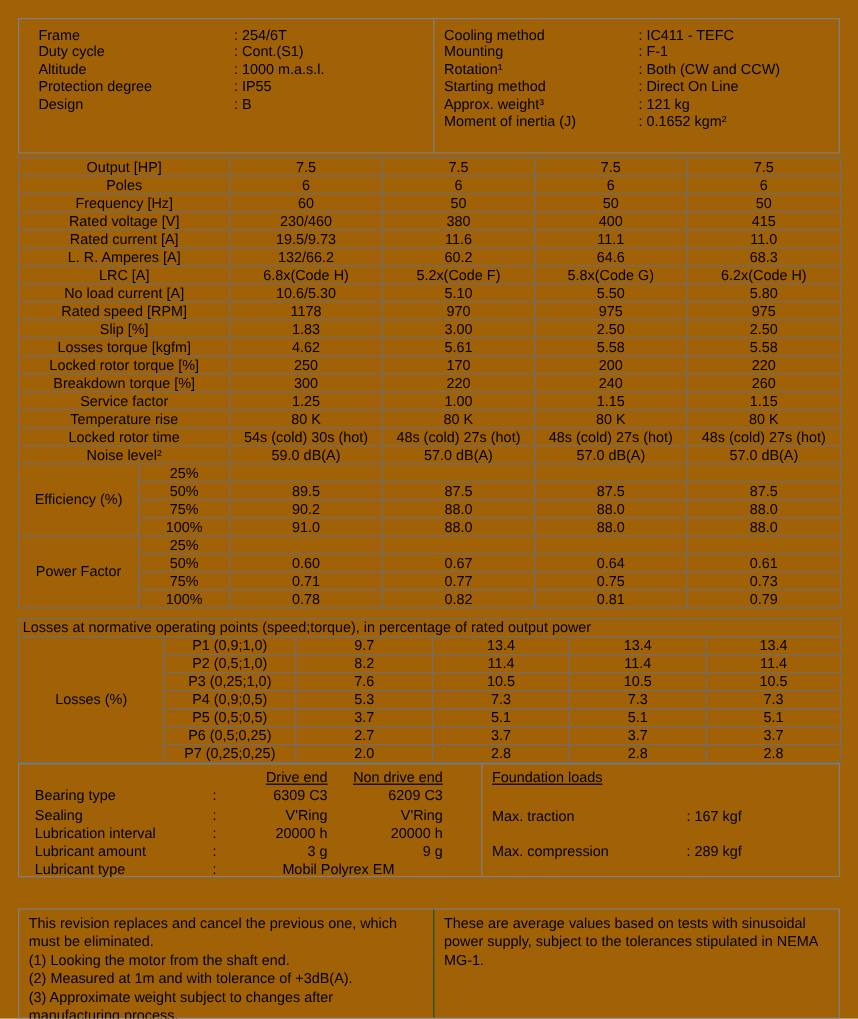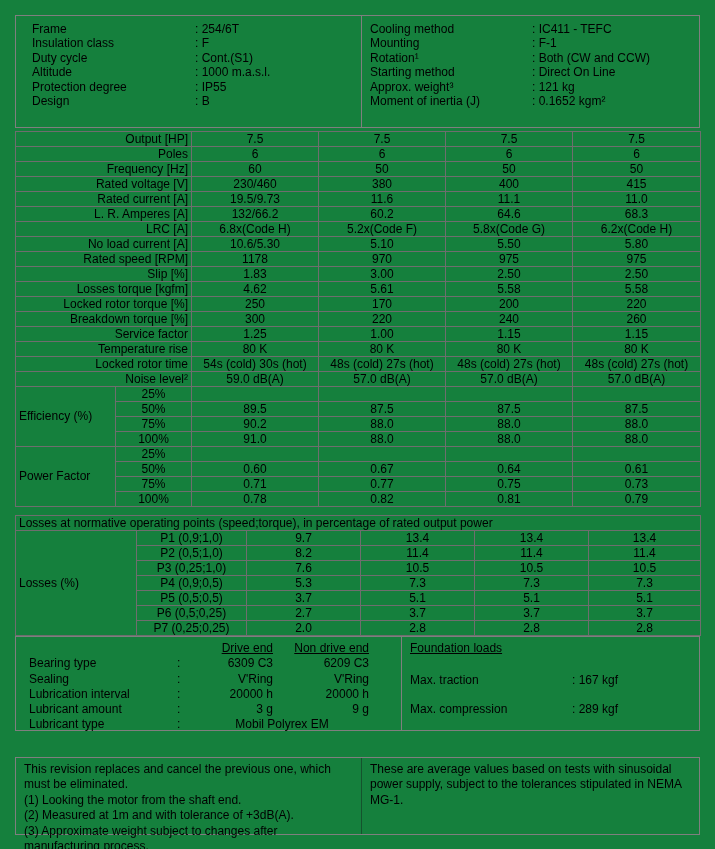--- a/index.html
+++ b/index.html
@@ -1,63 +1,59 @@
 <!DOCTYPE html>
 <html><head>
 <meta charset="utf-8">
 <style>
   html,body{margin:0;padding:0;background:#fff;}
-  .sheet{position:relative;width:715px;height:849px;background:#15803d;overflow:hidden;
+  .sheet{position:relative;width:715px;height:849px;background:#a16207;overflow:hidden;
          font-family:"Liberation Sans",sans-serif;font-size:12px;color:#000;}
   .box{position:absolute;left:15px;width:685px;border:1px solid #7f7f7f;box-sizing:border-box;display:flex;}
   
   .info{top:15px;height:113px;}
   .half-l{width:345px;box-sizing:border-box;padding:6px 0 0 16px;}
   .half-r{flex:1;border-left:1px solid #7f7f7f;box-sizing:border-box;padding:6px 0 0 8px;}
   .info-row{display:flex;line-height:14.4px;white-space:nowrap;}
   .ilbl{width:163px;flex:none;}
   .half-r .ilbl{width:162px;}
   
   table.t{position:absolute;left:15px;border-collapse:collapse;table-layout:fixed;width:685px;}
   table.t td{border:1px solid #6e6e6e;padding:0 3px;height:14px;line-height:13px;
              overflow:hidden;white-space:nowrap;box-sizing:content-box;}
   .main{top:131px;}
   .losses{top:515px;border-radius:23px;}
   .losses td{height:13px;}
-  td.l{text-align:right;padding-left:5px;}
+  td.l{text-align:center;padding-left:5px;}
   td.v{text-align:center;}
-  td.c{vertical-align:middle;}
+  td.c{text-align:center;vertical-align:middle;}
   td.title{text-align:left;padding-left:5px;height:15px;}
   
   .bear{top:636px;height:95px;gap:40px;}
   .bgrid{display:grid;grid-template-columns:148px 14px 86px 96px;line-height:15.3px;padding:4px 0 0 13px;}
   .ra{text-align:right;padding-right:4px;}
   .u{text-decoration:underline;}
   .span2c{grid-column:3/5;text-align:center;}
   .fgrid{display:grid;grid-template-columns:162px auto;line-height:15.3px;padding:4px 0 0 8px;}
   .ftitle{grid-column:1/3;margin-bottom:4px;text-decoration:underline;}
   
-  .notes{top:757px;height:78px;}
+  .notes{top:757px;height:92px;}
   .npad-l{width:345px;box-sizing:border-box;padding:4px 8px 0 8px;line-height:15.4px;}
   .npad-r{flex:1;border-left:1px solid #14532d;box-sizing:border-box;padding:4px 10px 0 8px;line-height:15.4px;}
 </style>
 </head>
 <body>
 
 <div class="sheet">
 
   <div class="box info">
     <div class="half-l">
       <div class="info-row">
           <span class="ilbl">Frame</span>
           <span>: 254/6T</span>
-        </div>
-      <div class="info-row">
-          <span class="ilbl">Insulation class</span>
-          <span>: F</span>
         </div>
       <div class="info-row">
           <span class="ilbl">Duty cycle</span>
           <span>: Cont.(S1)</span>
         </div>
       <div class="info-row">
           <span class="ilbl">Altitude</span>
           <span>: 1000 m.a.s.l.</span>
         </div>
       <div class="info-row">

